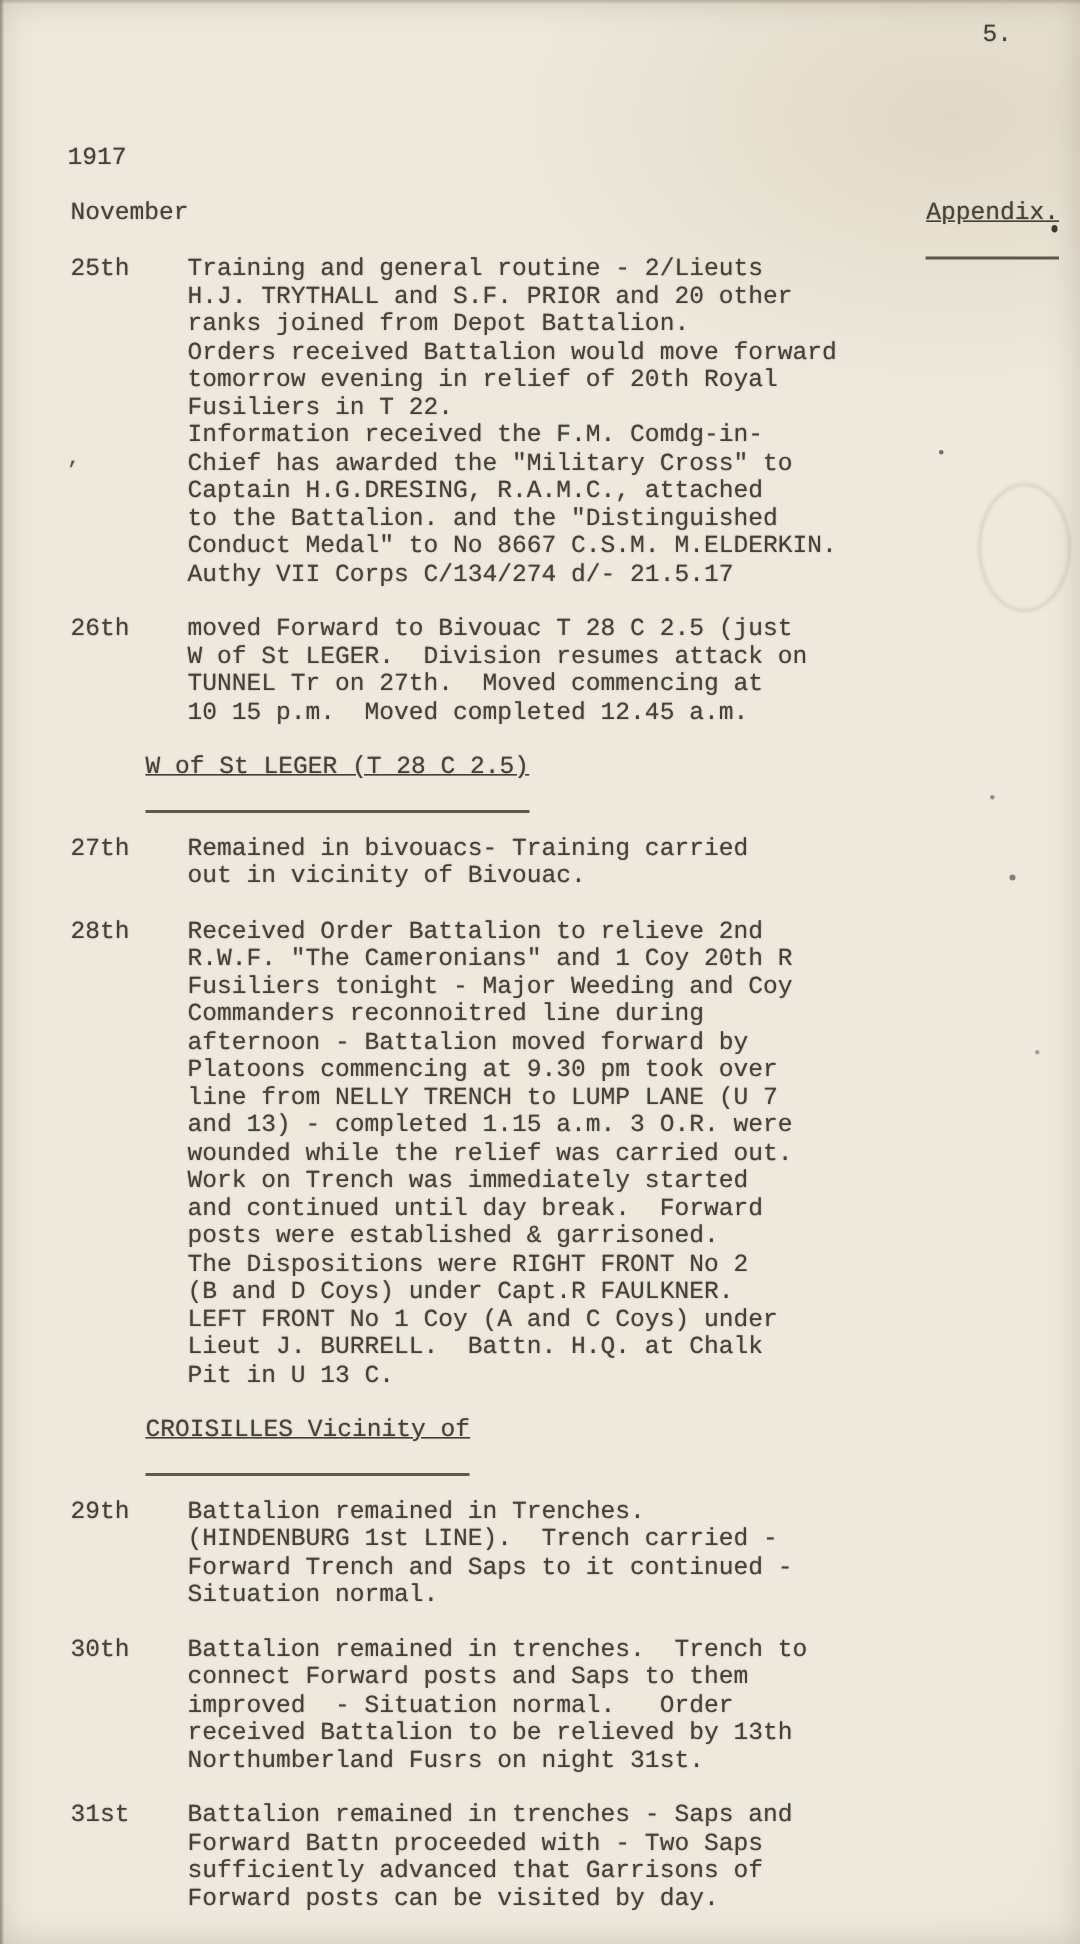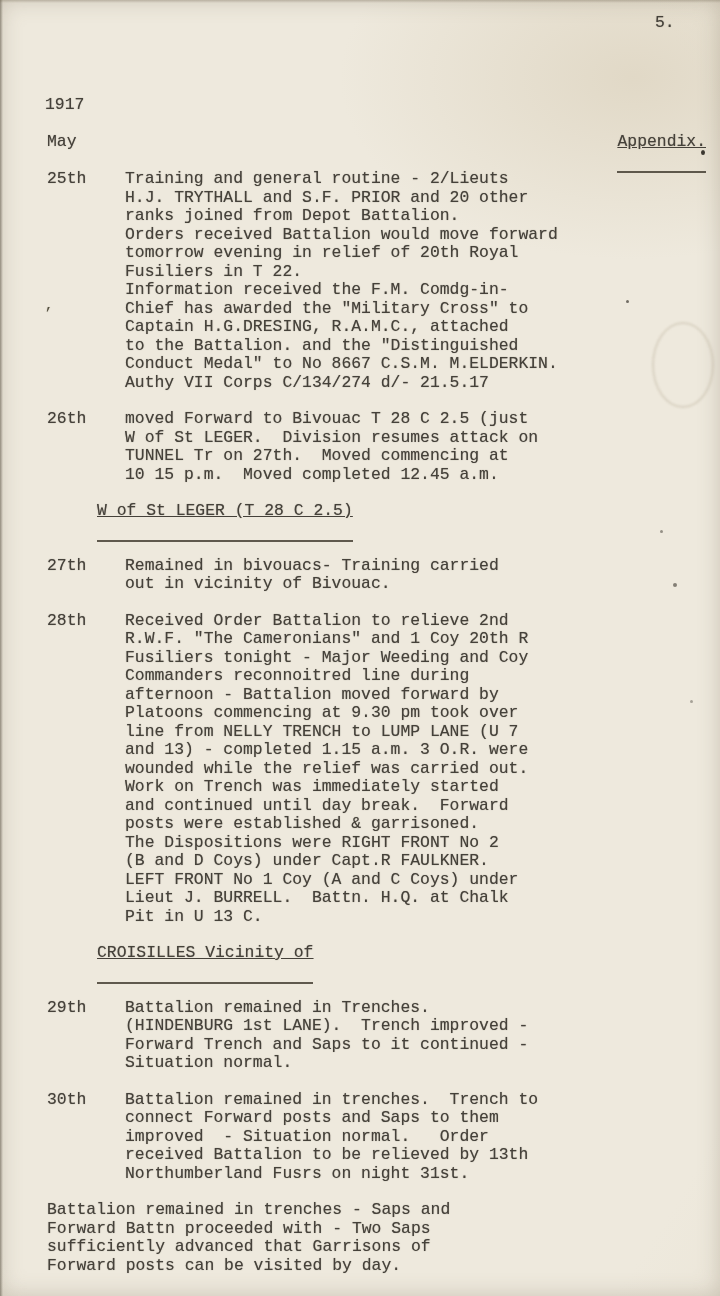--- a/index.html
+++ b/index.html
@@ -77,21 +77,21 @@
 
 <div class="page">
   <div class="edge-left"></div>
   <div class="edge-top"></div>
   <div class="watermark-circle"></div>
 
   <div class="page-number">5.</div>
   <div class="year">1917</div>
 
   <div class="month-row">
-    <span>May</span>
+    <span>November</span>
     <span class="underlined">Appendix.</span>
   </div>
 
   <div class="entries">
       <div class="entry">
         <div class="date">25th</div>
         <div class="lines"><div>Training and general routine - 2/Lieuts</div><div>H.J. TRYTHALL and S.F. PRIOR and 20 other</div><div>ranks joined from Depot Battalion.</div><div>Orders received Battalion would move forward</div><div>tomorrow evening in relief of 20th Royal</div><div>Fusiliers in T 22.</div><div>Information received the F.M. Comdg-in-</div><div>Chief has awarded the "Military Cross" to</div><div>Captain H.G.DRESING, R.A.M.C., attached</div><div>to the Battalion. and the "Distinguished</div><div>Conduct Medal" to No 8667 C.S.M. M.ELDERKIN.</div><div>Authy VII Corps C/134/274 d/- 21.5.17</div></div>
       </div>
       <div class="entry">
         <div class="date">26th</div>
@@ -102,27 +102,28 @@
         <div class="date">27th</div>
         <div class="lines"><div>Remained in bivouacs- Training carried</div><div>out in vicinity of Bivouac.</div></div>
       </div>
       <div class="entry">
         <div class="date">28th</div>
         <div class="lines"><div>Received Order Battalion to relieve 2nd</div><div>R.W.F. "The Cameronians" and 1 Coy 20th R</div><div>Fusiliers tonight - Major Weeding and Coy</div><div>Commanders reconnoitred line during</div><div>afternoon - Battalion moved forward by</div><div>Platoons commencing at 9.30 pm took over</div><div>line from NELLY TRENCH to LUMP LANE (U 7</div><div>and 13) - completed 1.15 a.m. 3 O.R. were</div><div>wounded while the relief was carried out.</div><div>Work on Trench was immediately started</div><div>and continued until day break.  Forward</div><div>posts were established &amp; garrisoned.</div><div>The Dispositions were RIGHT FRONT No 2</div><div>(B and D Coys) under Capt.R FAULKNER.</div><div>LEFT FRONT No 1 Coy (A and C Coys) under</div><div>Lieut J. BURRELL.  Battn. H.Q. at Chalk</div><div>Pit in U 13 C.</div></div>
       </div>
       <div class="section-heading"><span class="underlined">CROISILLES Vicinity of</span></div>
       <div class="entry">
         <div class="date">29th</div>
-        <div class="lines"><div>Battalion remained in Trenches.</div><div>(HINDENBURG 1st LANE).  Trench improved -</div><div>Forward Trench and Saps to it continued -</div><div>Situation normal.</div></div>
+        <div class="lines"><div>Battalion remained in Trenches.</div><div>(HINDENBURG 1st LINE).  Trench carried -</div><div>Forward Trench and Saps to it continued -</div><div>Situation normal.</div></div>
       </div>
       <div class="entry">
         <div class="date">30th</div>
         <div class="lines"><div>Battalion remained in trenches.  Trench to</div><div>connect Forward posts and Saps to them</div><div>improved  - Situation normal.   Order</div><div>received Battalion to be relieved by 13th</div><div>Northumberland Fusrs on night 31st.</div></div>
       </div>
       <div class="entry">
+        <div class="date">31st</div>
         <div class="lines"><div>Battalion remained in trenches - Saps and</div><div>Forward Battn proceeded with - Two Saps</div><div>sufficiently advanced that Garrisons of</div><div>Forward posts can be visited by day.</div></div>
       </div>
     </div>
 
   <div class="margin-tick">’</div>
   <div class="ink-speck" style="left:701px; top:150px; width:4px; height:5px;"></div>
   <div class="ink-speck" style="left:626px; top:300px; width:3px; height:3px; opacity:.7;"></div>
   <div class="ink-speck" style="left:660px; top:530px; width:3px; height:3px; opacity:.5;"></div>
   <div class="ink-speck" style="left:673px; top:583px; width:4px; height:4px; opacity:.6;"></div>
   <div class="ink-speck" style="left:690px; top:700px; width:3px; height:3px; opacity:.4;"></div>

